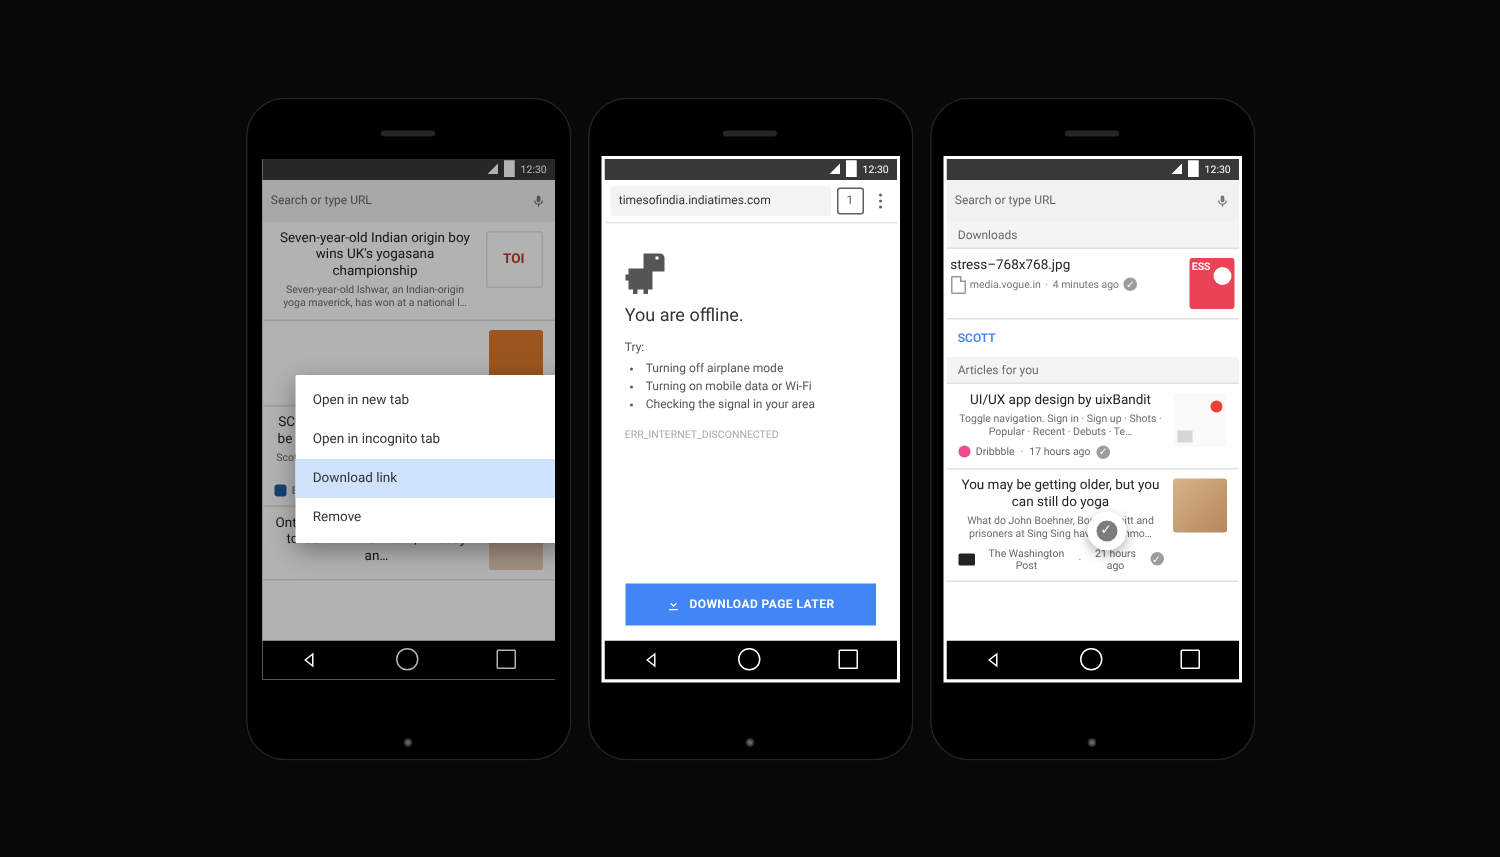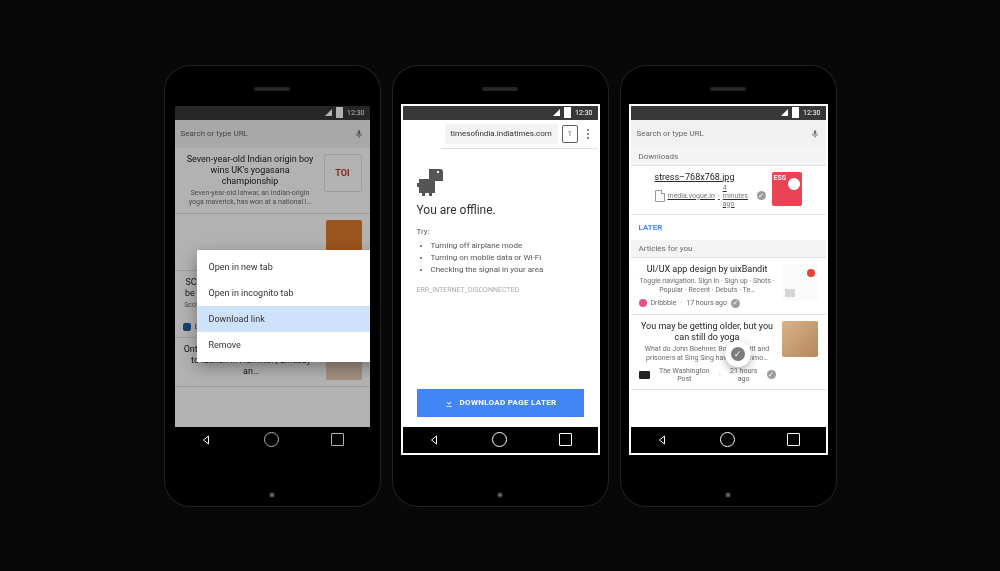--- a/index.html
+++ b/index.html
@@ -71,21 +71,21 @@
     height:28px;background:var(--light-grey);
     display:flex;align-items:center;padding:0 6px;gap:6px;
     flex:0 0 auto;
   }
   .omni input, .omni .field{
     flex:1;border:0;background:transparent;font-size:8px;color:#666;outline:none;
     padding:0;
   }
   .urlbar{
     height:28px;background:#fff;border-bottom:1px solid var(--border);
-    display:flex;align-items:center;padding:0 4px;gap:4px;flex:0 0 auto;margin-left:38px;
+    display:flex;align-items:center;padding:0 4px;gap:4px;flex:0 0 auto;
   }
   .url-field{
     flex:1;background:#f3f3f3;border-radius:2px;height:20px;
     display:flex;align-items:center;padding:0 6px;font-size:8px;color:#333;
   }
   .tabcount{
     width:16px;height:16px;border:1.2px solid #5f5f5f;border-radius:2px;
     display:flex;align-items:center;justify-content:center;font-size:8px;color:#5f5f5f;
   }
   .kebab{width:14px;display:flex;flex-direction:column;align-items:center;gap:2px;}
@@ -99,21 +99,21 @@
   .card{border-bottom:1px solid var(--border);padding:6px 8px;display:flex;gap:6px;position:relative;}
   .card .txt{flex:1;min-width:0;text-align:center;}
   .card .title{font-size:9px;line-height:11px;color:#222;}
   .card .desc{font-size:7px;line-height:9px;color:#6c6c6c;margin-top:2px;overflow:hidden;}
   .card .src{display:flex;align-items:center;gap:4px;margin-top:4px;font-size:7px;color:#666;}
   .src .dot{width:8px;height:8px;border-radius:2px;background:#888;}
   .src .chk{width:9px;height:9px;border-radius:50%;background:#9c9c9c;position:relative;flex:0 0 auto;}
   .src .chk::after{content:"✓";color:#fff;font-size:7px;position:absolute;inset:0;display:flex;align-items:center;justify-content:center;}
   .thumb{width:36px;height:36px;background:#ccc;border-radius:2px;flex:0 0 auto;background-size:cover;}
   
-  .dl-card{padding:6px 24px;display:flex;gap:6px;border-bottom:1px solid var(--border);text-decoration:underline;}
+  .dl-card{padding:6px 3px;display:flex;gap:6px;border-bottom:1px solid var(--border);}
   .dl-card .meta{flex:1;}
   .dl-card .meta .t{font-size:9px;color:#222;}
   .dl-card .meta .s{font-size:7px;color:#777;margin-top:2px;display:flex;align-items:center;gap:3px;}
   .dl-card .meta .s .chk{width:9px;height:9px;border-radius:50%;background:#9c9c9c;position:relative;flex:0 0 auto;}
   .dl-card .meta .s .chk::after{content:"✓";color:#fff;font-size:7px;position:absolute;inset:0;display:flex;align-items:center;justify-content:center;}
   .dl-thumb{width:30px;height:34px;background:#ea4355;border-radius:2px;flex:0 0 auto;position:relative;overflow:hidden;}
   .dl-thumb::after{content:"";position:absolute;right:2px;top:6px;width:12px;height:12px;border-radius:50%;background:#fff;}
   .dl-thumb b{position:absolute;left:2px;top:2px;color:#fff;font-size:7px;font-weight:700;}
   .more{color:var(--blue);font-size:8px;font-weight:600;padding:8px;}
   
@@ -340,21 +340,21 @@
               <span>·</span>
               <span>4 minutes ago</span>
               <span class="chk"></span>
             </div>
           </div>
           <div class="dl-thumb">
             <b>ESS</b>
           </div>
         </div>
 
-        <div class="more">LATER</div>
+        <div class="more">SCOTT</div>
 
         <div class="section-hdr">Articles for you</div>
 
         <div class="card">
           <div class="txt">
             <div class="title">UI/UX app design by uixBandit</div>
             <div class="desc">Toggle navigation. Sign in · Sign up · Shots · Popular · Recent · Debuts · Te…</div>
             <div class="src">
               <span class="dot" style="background:#ea4c89;border-radius:50%;"></span>
               <span>Dribbble</span>

